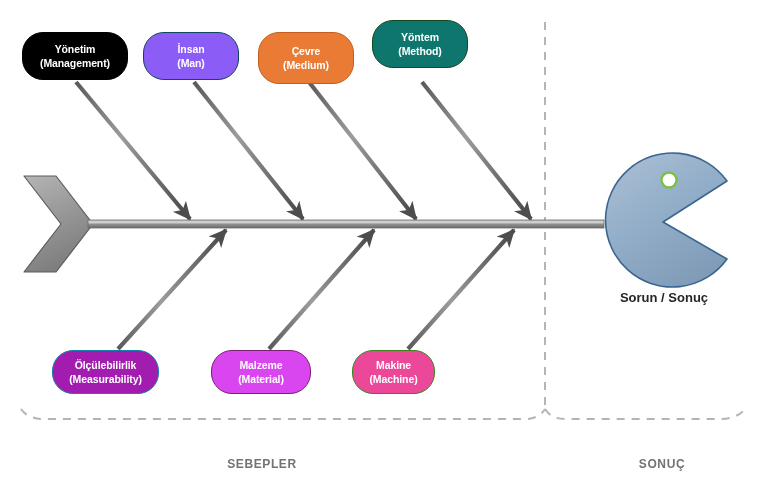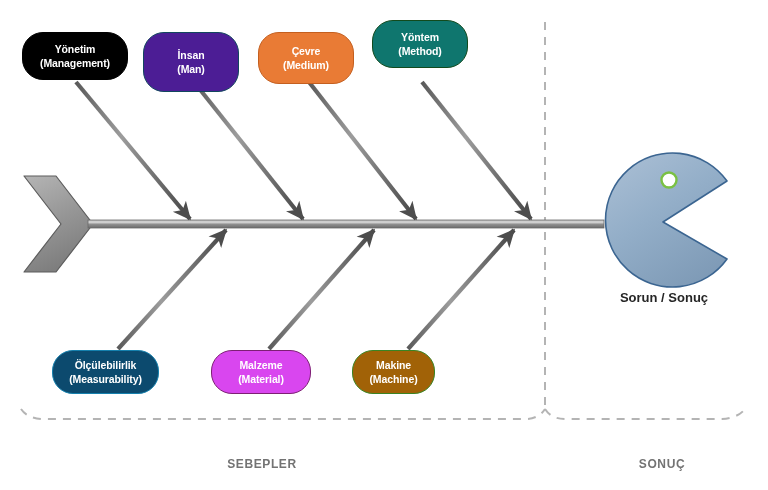--- a/index.html
+++ b/index.html
@@ -139,46 +139,46 @@
              Z" fill="url(#headGrad)" stroke="#3b6591" stroke-width="1.6" stroke-linejoin="round"></path>
 
     <circle cx="669" cy="180" r="7.5" fill="#ffffff" stroke="#7ac143" stroke-width="2.4"></circle>
   </svg>
 
   <div class="cause-box" style="left:22px; top:32px; width:106px; height:48px; background:#000000; border-color:#000000;">
     <span class="tr-label">Yönetim</span>
     <span class="en-label">(Management)</span>
   </div>
 
-  <div class="cause-box" style="left:143px; top:32px; width:96px; height:60px; background:#4c1d95; border-color:#12465f;">
+  <div class="cause-box" style="left:143px; top:32px; width:96px; height:48px; background:#8b5cf6; border-color:#12465f;">
     <span class="tr-label">İnsan</span>
     <span class="en-label">(Man)</span>
   </div>
 
   <div class="cause-box" style="left:258px; top:32px; width:96px; height:52px; background:#e97b35; border-color:#c45f1f;">
     <span class="tr-label">Çevre</span>
     <span class="en-label">(Medium)</span>
   </div>
 
   <div class="cause-box" style="left:372px; top:20px; width:96px; height:48px; background:#0f766e; border-color:#124a1d;">
     <span class="tr-label">Yöntem</span>
     <span class="en-label">(Method)</span>
   </div>
 
-  <div class="cause-box" style="left:52px; top:350px; width:107px; height:44px; background:#0c4a6e; border-color:#1580ad;">
+  <div class="cause-box" style="left:52px; top:350px; width:107px; height:44px; background:#a21caf; border-color:#1580ad;">
     <span class="tr-label">Ölçülebilirlik</span>
     <span class="en-label">(Measurability)</span>
   </div>
 
   <div class="cause-box" style="left:211px; top:350px; width:100px; height:44px; background:#d946ef; border-color:#7d1f74;">
     <span class="tr-label">Malzeme</span>
     <span class="en-label">(Material)</span>
   </div>
 
-  <div class="cause-box" style="left:352px; top:350px; width:83px; height:44px; background:#a16207; border-color:#3a8423;">
+  <div class="cause-box" style="left:352px; top:350px; width:83px; height:44px; background:#ec4899; border-color:#3a8423;">
     <span class="tr-label">Makine</span>
     <span class="en-label">(Machine)</span>
   </div>
 
   <div class="effect-caption" style="left:600px; top:290px; width:128px;">Sorun / Sonuç</div>
 
   <div class="zone-caption" style="left:212px; top:457px; width:100px;">SEBEPLER</div>
 
   <div class="zone-caption" style="left:612px; top:457px; width:100px;">SONUÇ</div>
 

